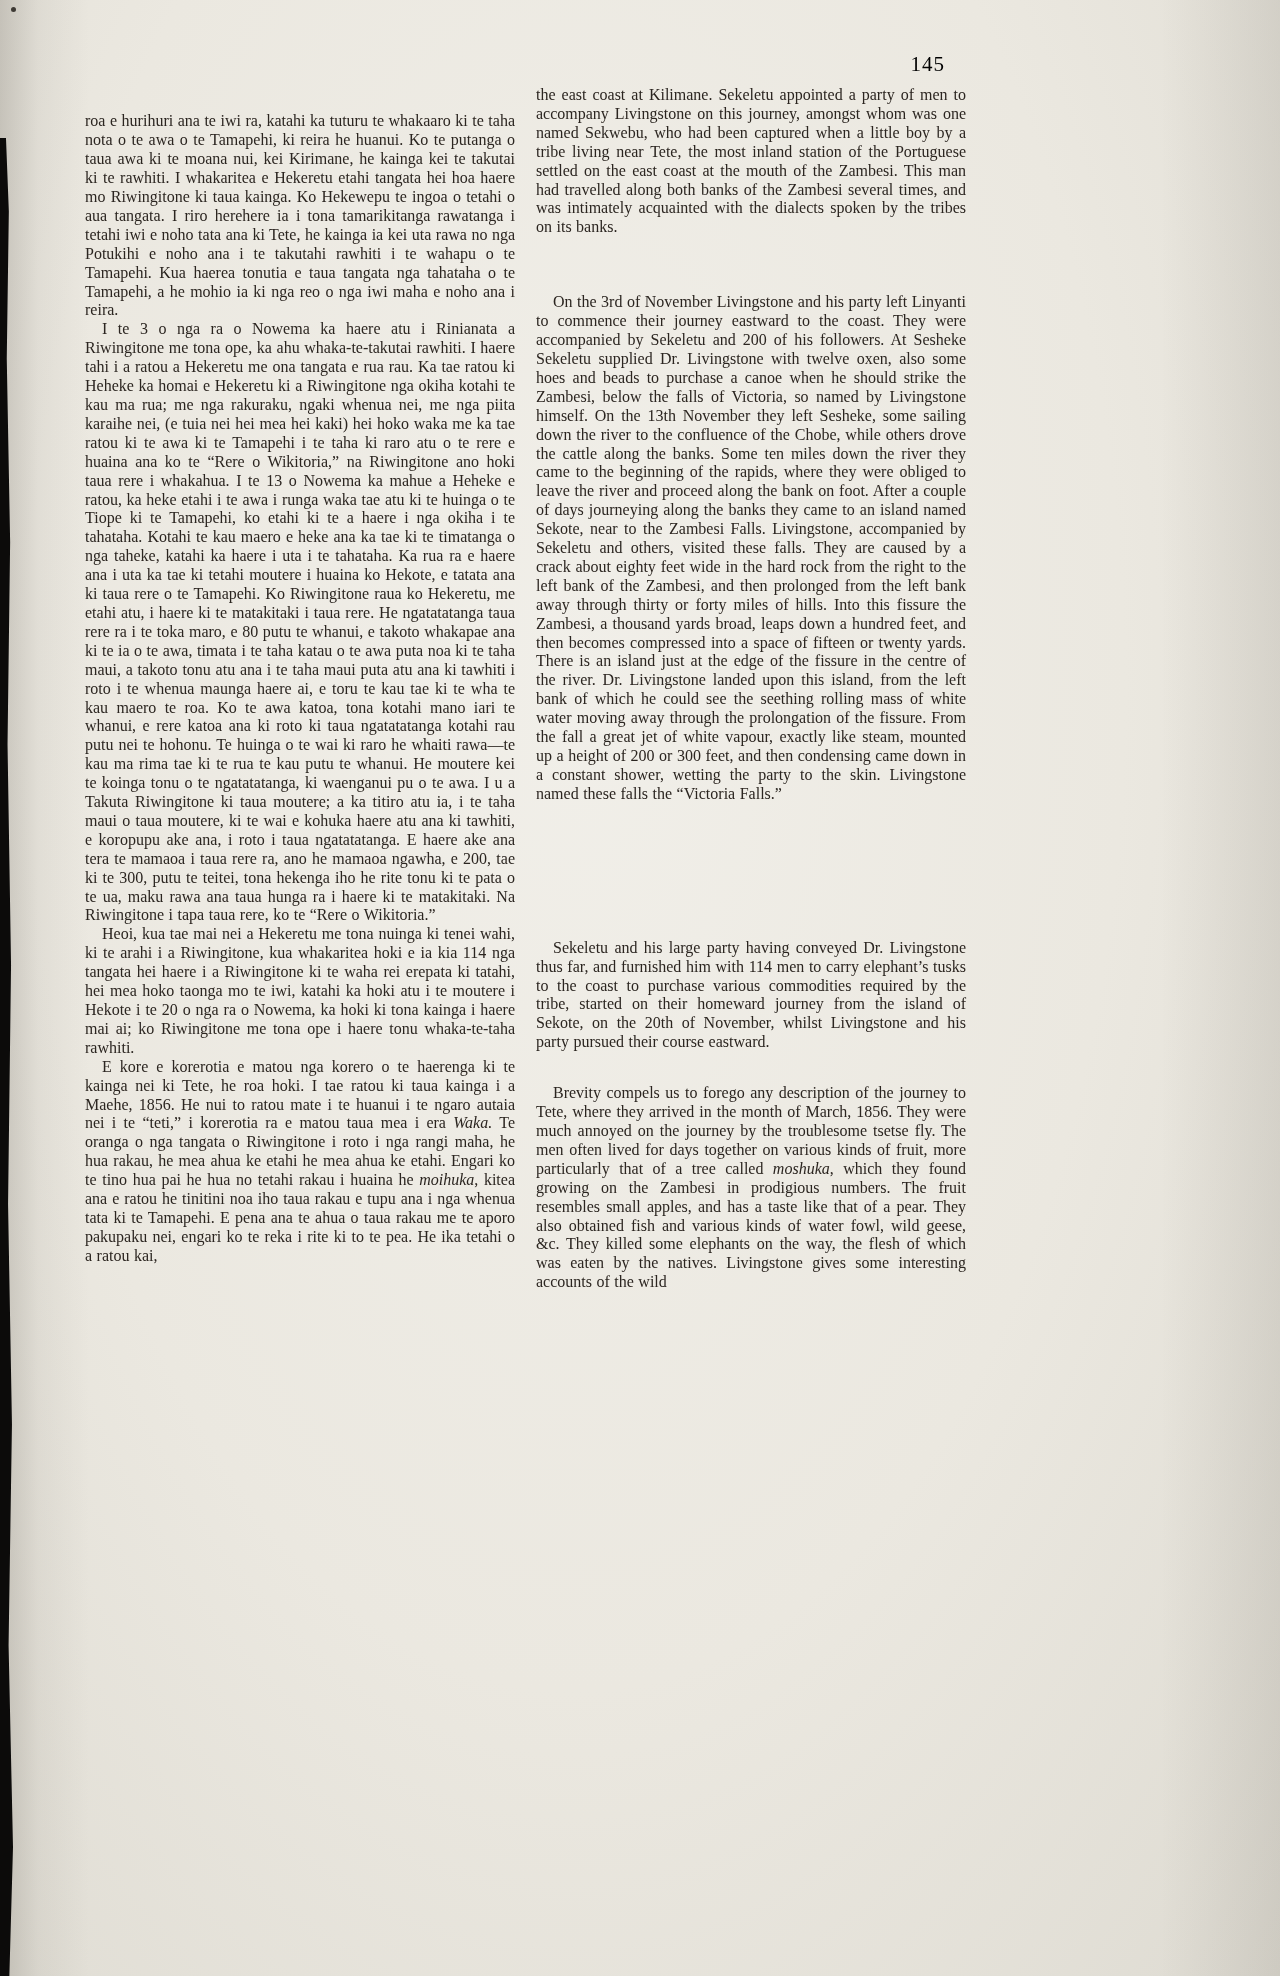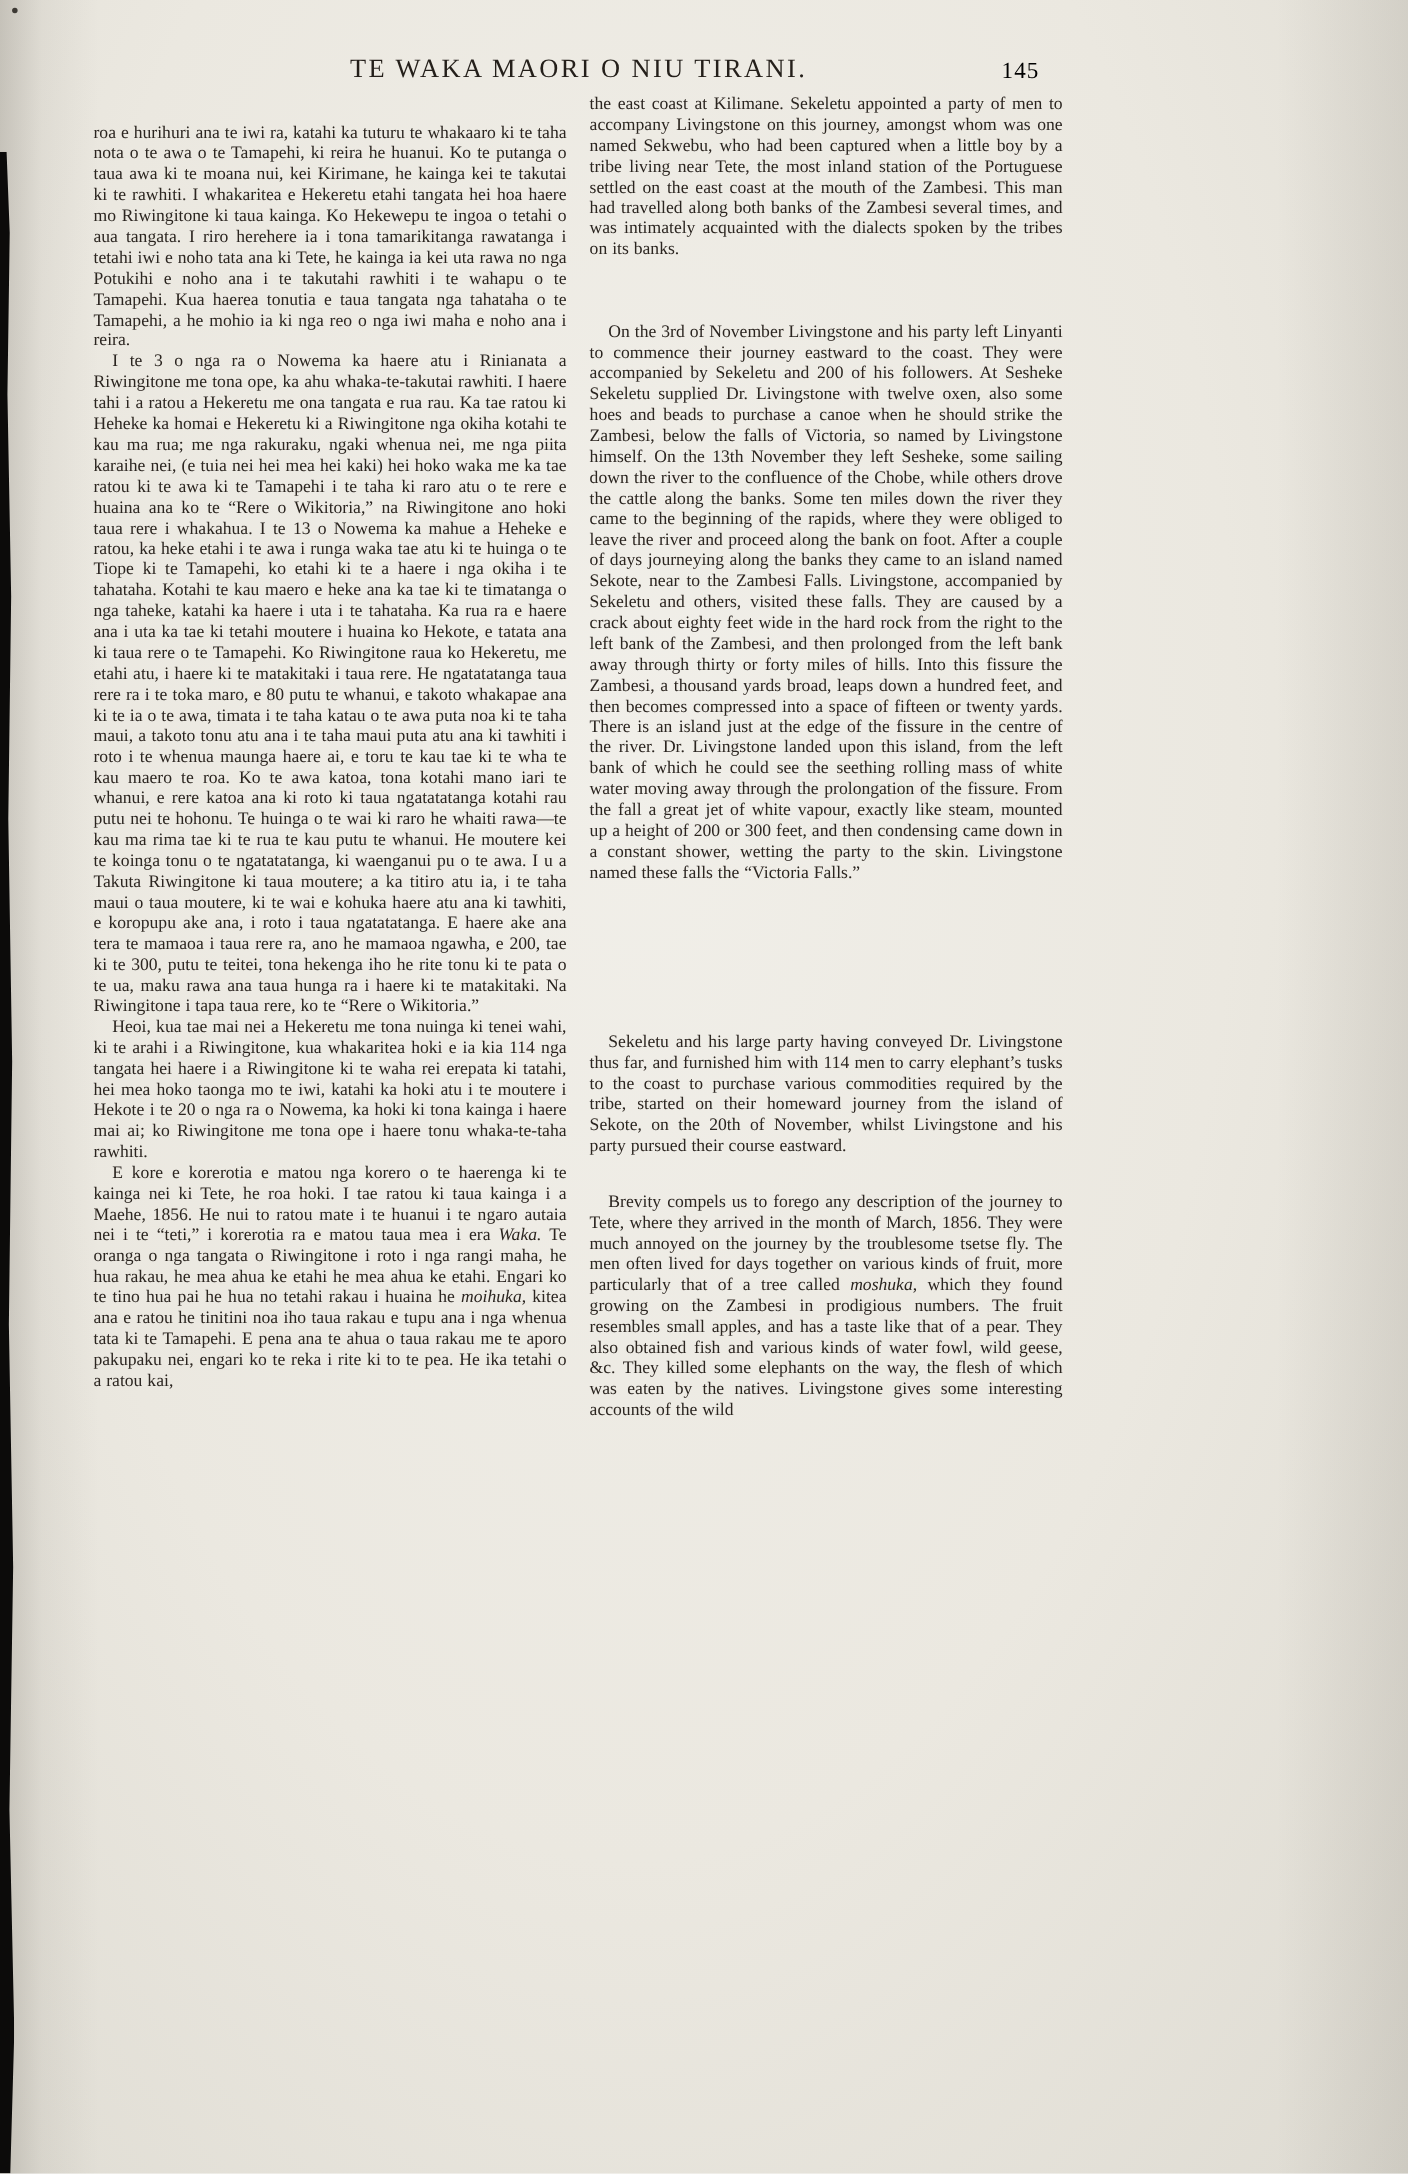--- a/index.html
+++ b/index.html
@@ -62,21 +62,20 @@
   .para i{font-style:italic;}
 </style>
 </head>
 <body>
 
 <div class="binding-edge"></div>
 <div class="corner-dot"></div>
 
 <div class="sheet">
   <header class="masthead">
-    <h1 class="title">TE WAKA MAORI O NIU TIRANI.</h1>
     <div class="page-number">145</div>
   </header>
   <main class="columns">
     <section class="column" lang="mi">
         <p class="para"><span>roa e hurihuri ana te iwi ra, katahi ka tuturu te whakaaro ki te taha nota o te awa o te Tamapehi, ki reira he huanui. Ko te putanga o taua awa ki te moana nui, kei Kirimane, he kainga kei te takutai ki te rawhiti. I whakaritea e Hekeretu etahi tangata hei hoa haere mo Riwingitone ki taua kainga. Ko Hekewepu te ingoa o tetahi o aua tangata. I riro herehere ia i tona tamarikitanga rawatanga i tetahi iwi e noho tata ana ki Tete, he kainga ia kei uta rawa no nga Potukihi e noho ana i te takutahi rawhiti i te wahapu o te Tamapehi. Kua haerea tonutia e taua tangata nga tahataha o te Tamapehi, a he mohio ia ki nga reo o nga iwi maha e noho ana i reira.</span></p>
         <p class="para indent"><span>I te 3 o nga ra o Nowema ka haere atu i Rinianata a Riwingitone me tona ope, ka ahu whaka-te-takutai rawhiti. I haere tahi i a ratou a Hekeretu me ona tangata e rua rau. Ka tae ratou ki Heheke ka homai e Hekeretu ki a Riwingitone nga okiha kotahi te kau ma rua; me nga rakuraku, ngaki whenua nei, me nga piita karaihe nei, (e tuia nei hei mea hei kaki) hei hoko waka me ka tae ratou ki te awa ki te Tamapehi i te taha ki raro atu o te rere e huaina ana ko te “Rere o Wikitoria,” na Riwingitone ano hoki taua rere i whakahua. I te 13 o Nowema ka mahue a Heheke e ratou, ka heke etahi i te awa i runga waka tae atu ki te huinga o te Tiope ki te Tamapehi, ko etahi ki te a haere i nga okiha i te tahataha. Kotahi te kau maero e heke ana ka tae ki te timatanga o nga taheke, katahi ka haere i uta i te tahataha. Ka rua ra e haere ana i uta ka tae ki tetahi moutere i huaina ko Hekote, e tatata ana ki taua rere o te Tamapehi. Ko Riwingitone raua ko Hekeretu, me etahi atu, i haere ki te matakitaki i taua rere. He ngatatatanga taua rere ra i te toka maro, e 80 putu te whanui, e takoto whakapae ana ki te ia o te awa, timata i te taha katau o te awa puta noa ki te taha maui, a takoto tonu atu ana i te taha maui puta atu ana ki tawhiti i roto i te whenua maunga haere ai, e toru te kau tae ki te wha te kau maero te roa. Ko te awa katoa, tona kotahi mano iari te whanui, e rere katoa ana ki roto ki taua ngatatatanga kotahi rau putu nei te hohonu. Te huinga o te wai ki raro he whaiti rawa—te kau ma rima tae ki te rua te kau putu te whanui. He moutere kei te koinga tonu o te ngatatatanga, ki waenganui pu o te awa. I u a Takuta Riwingitone ki taua moutere; a ka titiro atu ia, i te taha maui o taua moutere, ki te wai e kohuka haere atu ana ki tawhiti, e koropupu ake ana, i roto i taua ngatatatanga. E haere ake ana tera te mamaoa i taua rere ra, ano he mamaoa ngawha, e 200, tae ki te 300, putu te teitei, tona hekenga iho he rite tonu ki te pata o te ua, maku rawa ana taua hunga ra i haere ki te matakitaki. Na Riwingitone i tapa taua rere, ko te “Rere o Wikitoria.”</span></p>
         <p class="para indent"><span>Heoi, kua tae mai nei a Hekeretu me tona nuinga ki tenei wahi, ki te arahi i a Riwingitone, kua whakaritea hoki e ia kia 114 nga tangata hei haere i a Riwingitone ki te waha rei erepata ki tatahi, hei mea hoko taonga mo te iwi, katahi ka hoki atu i te moutere i Hekote i te 20 o nga ra o Nowema, ka hoki ki tona kainga i haere mai ai; ko Riwingitone me tona ope i haere tonu whaka-te-taha rawhiti.</span></p>
         <p class="para indent"><span>E kore e korerotia e matou nga korero o te haerenga ki te kainga nei ki Tete, he roa hoki. I tae ratou ki taua kainga i a Maehe, 1856. He nui to ratou mate i te huanui i te ngaro autaia nei i te “teti,” i korerotia ra e matou taua mea i era </span><i>Waka.</i><span> Te oranga o nga tangata o Riwingitone i roto i nga rangi maha, he hua rakau, he mea ahua ke etahi he mea ahua ke etahi. Engari ko te tino hua pai he hua no tetahi rakau i huaina he </span><i>moihuka</i><span>, kitea ana e ratou he tinitini noa iho taua rakau e tupu ana i nga whenua tata ki te Tamapehi. E pena ana te ahua o taua rakau me te aporo pakupaku nei, engari ko te reka i rite ki to te pea. He ika tetahi o a ratou kai,</span></p>
       </section>
     <div class="divider"></div>

